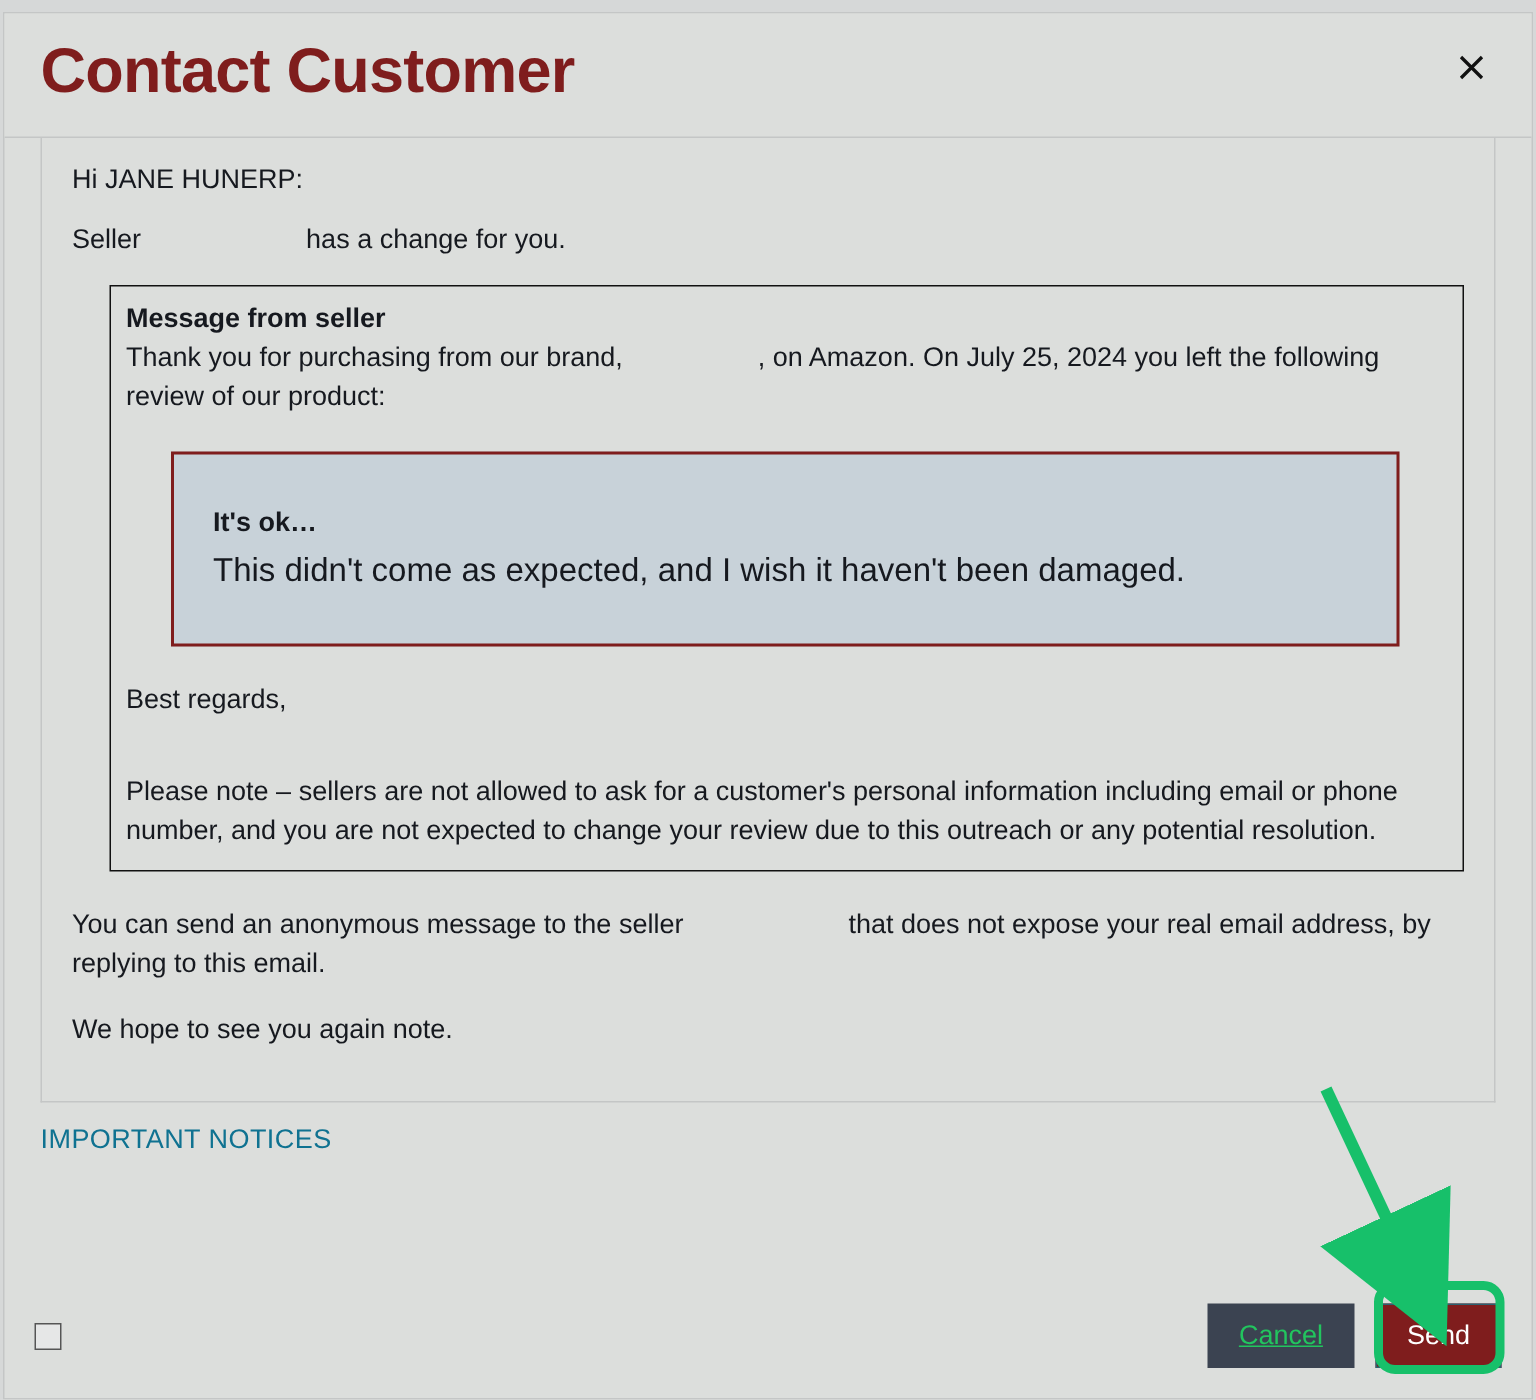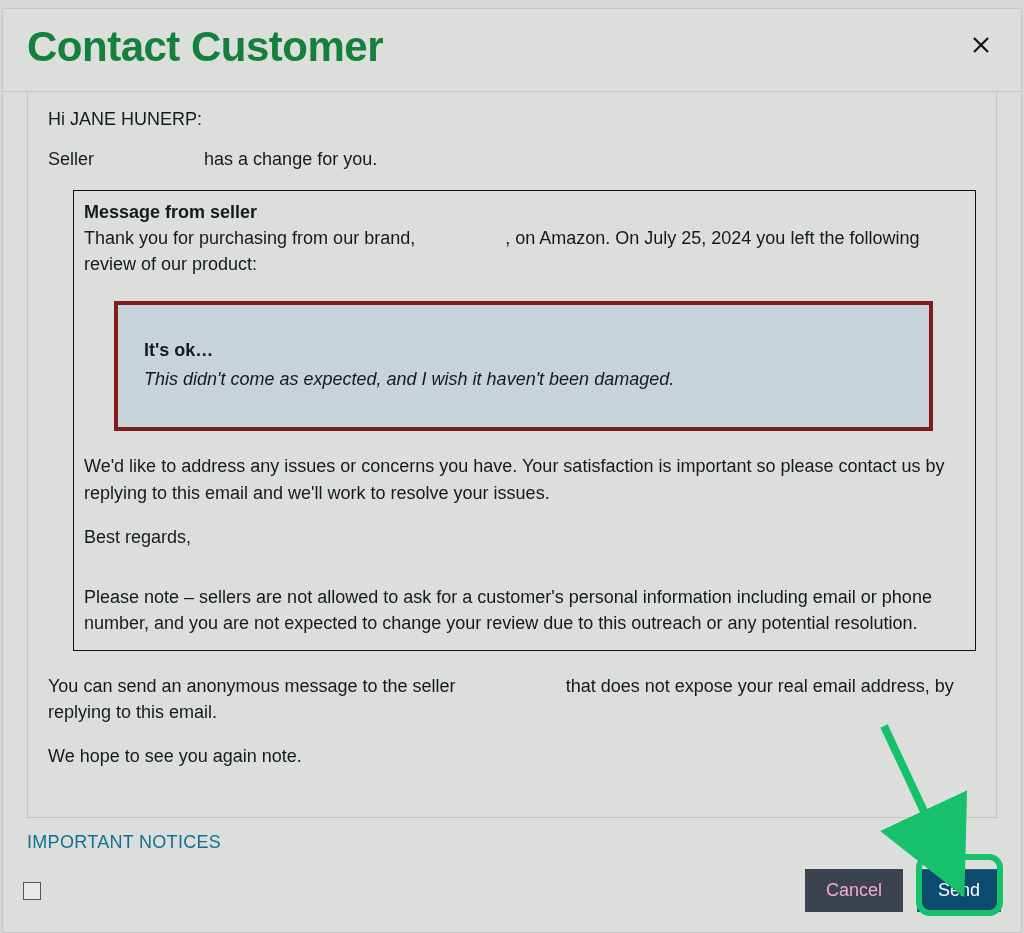--- a/index.html
+++ b/index.html
@@ -20,21 +20,21 @@
     display: flex;
     align-items: center;
     justify-content: space-between;
     padding: 14px 24px 20px 24px;
     border-bottom: 1px solid #c4c6c6;
     background: #dcdedc;
   }
   .modal-title {
     font-size: 42px;
     font-weight: 600;
-    color: #15803d;
+    color: #7f1d1d;
     letter-spacing: -0.5px;
   }
   .close-btn {
     background: none;
     border: none;
     cursor: pointer;
     font-size: 22px;
     line-height: 1;
     color: #111;
     padding: 6px;
@@ -42,21 +42,21 @@
   .close-btn svg { width: 20px; height: 20px; stroke: #111; stroke-width: 2.2; }
 
   .modal-body {
     padding: 0 24px;
   }
 
   .preview-panel {
     border: 1px solid #c4c6c6;
     border-top: none;
     background: #dcdedc;
-    padding: 14px 20px 30px 20px;
+    padding: 14px 20px 17px 20px;
     font-size: 18px;
     line-height: 1.45;
     color: #16191f;
   }
 
   .greeting { margin-bottom: 14px; }
   .intro { margin-bottom: 18px; }
 
   .msg-frame {
     border: 1px solid #111;
@@ -67,25 +67,25 @@
   .msg-frame-title { font-weight: 700; font-size: 18px; }
   .msg-salutation { margin-bottom: 18px; }
 
   .msg-body-1 { margin-bottom: 24px; }
 
   .review-quote {
     margin: 0 0 22px 30px;
     width: calc(100% - 62px);
     min-height: 130px;
     background: #c8d2d9;
-    border: 4px solid #7f1d1d;
+    border: 2px solid #7f1d1d;
     padding: 32px 26px 26px 26px;
   }
   .review-title { font-weight: 700; font-size: 18px; margin-bottom: 2px; }
-  .review-body { font-size: 18px; font-style: italic; }
+  .review-body { font-size: 22px; }
 
   .msg-body-2 { margin-bottom: 18px; }
   .msg-signoff { margin-bottom: 34px; }
   .msg-note { }
 
   .footer-text p { margin-bottom: 18px; }
 
   .notices-link {
     display: inline-block;
     margin: 14px 0 0 0;
@@ -113,24 +113,25 @@
   .actions { display: flex; gap: 14px; align-items: center; }
   .btn {
     font-size: 18px;
     padding: 10px 20px;
     border: 1px solid transparent;
     cursor: pointer;
     font-family: inherit;
   }
   .btn-cancel {
     background: #3b4351;
-    color: #f9a8d4;
+    color: #22c55e;
+    text-decoration: underline;
   }
   .btn-send {
-    background: #0c4a6e;
+    background: #7f1d1d;
     color: #fff;
     border: 1px solid #2c6272;
   }
 
   
   .highlight-box {
     position: absolute;
     border: 6px solid #17c06a;
     border-radius: 14px;
     pointer-events: none;
@@ -178,21 +179,20 @@
           <span>Thank you for purchasing from our brand,</span>
           &nbsp;&nbsp;&nbsp;&nbsp;&nbsp;&nbsp;&nbsp;&nbsp;&nbsp;&nbsp;&nbsp;&nbsp;&nbsp;&nbsp;&nbsp;&nbsp;
           <span>, on Amazon. On July 25, 2024 you left the following review of our product:</span>
         </p>
 
         <div class="review-quote">
           <div class="review-title">It's ok…</div>
           <div class="review-body">This didn't come as expected, and I wish it haven't been damaged.</div>
         </div>
 
-        <p class="msg-body-2">We'd like to address any issues or concerns you have. Your satisfaction is important so please contact us by replying to this email and we'll work to resolve your issues.</p>
         <p class="msg-signoff">Best regards,</p>
         <p class="msg-note">Please note – sellers are not allowed to ask for a customer's personal information including email or phone number, and you are not expected to change your review due to this outreach or any potential resolution.</p>
       </div>
 
       <div class="footer-text">
         <p>
           <span>You can send an anonymous message to the seller</span>
           &nbsp;&nbsp;&nbsp;&nbsp;&nbsp;&nbsp;&nbsp;&nbsp;&nbsp;&nbsp;&nbsp;&nbsp;&nbsp;&nbsp;&nbsp;&nbsp;&nbsp;&nbsp;&nbsp;&nbsp;
           <span>that does not expose your real email address, by replying to this email.</span>
         </p>

